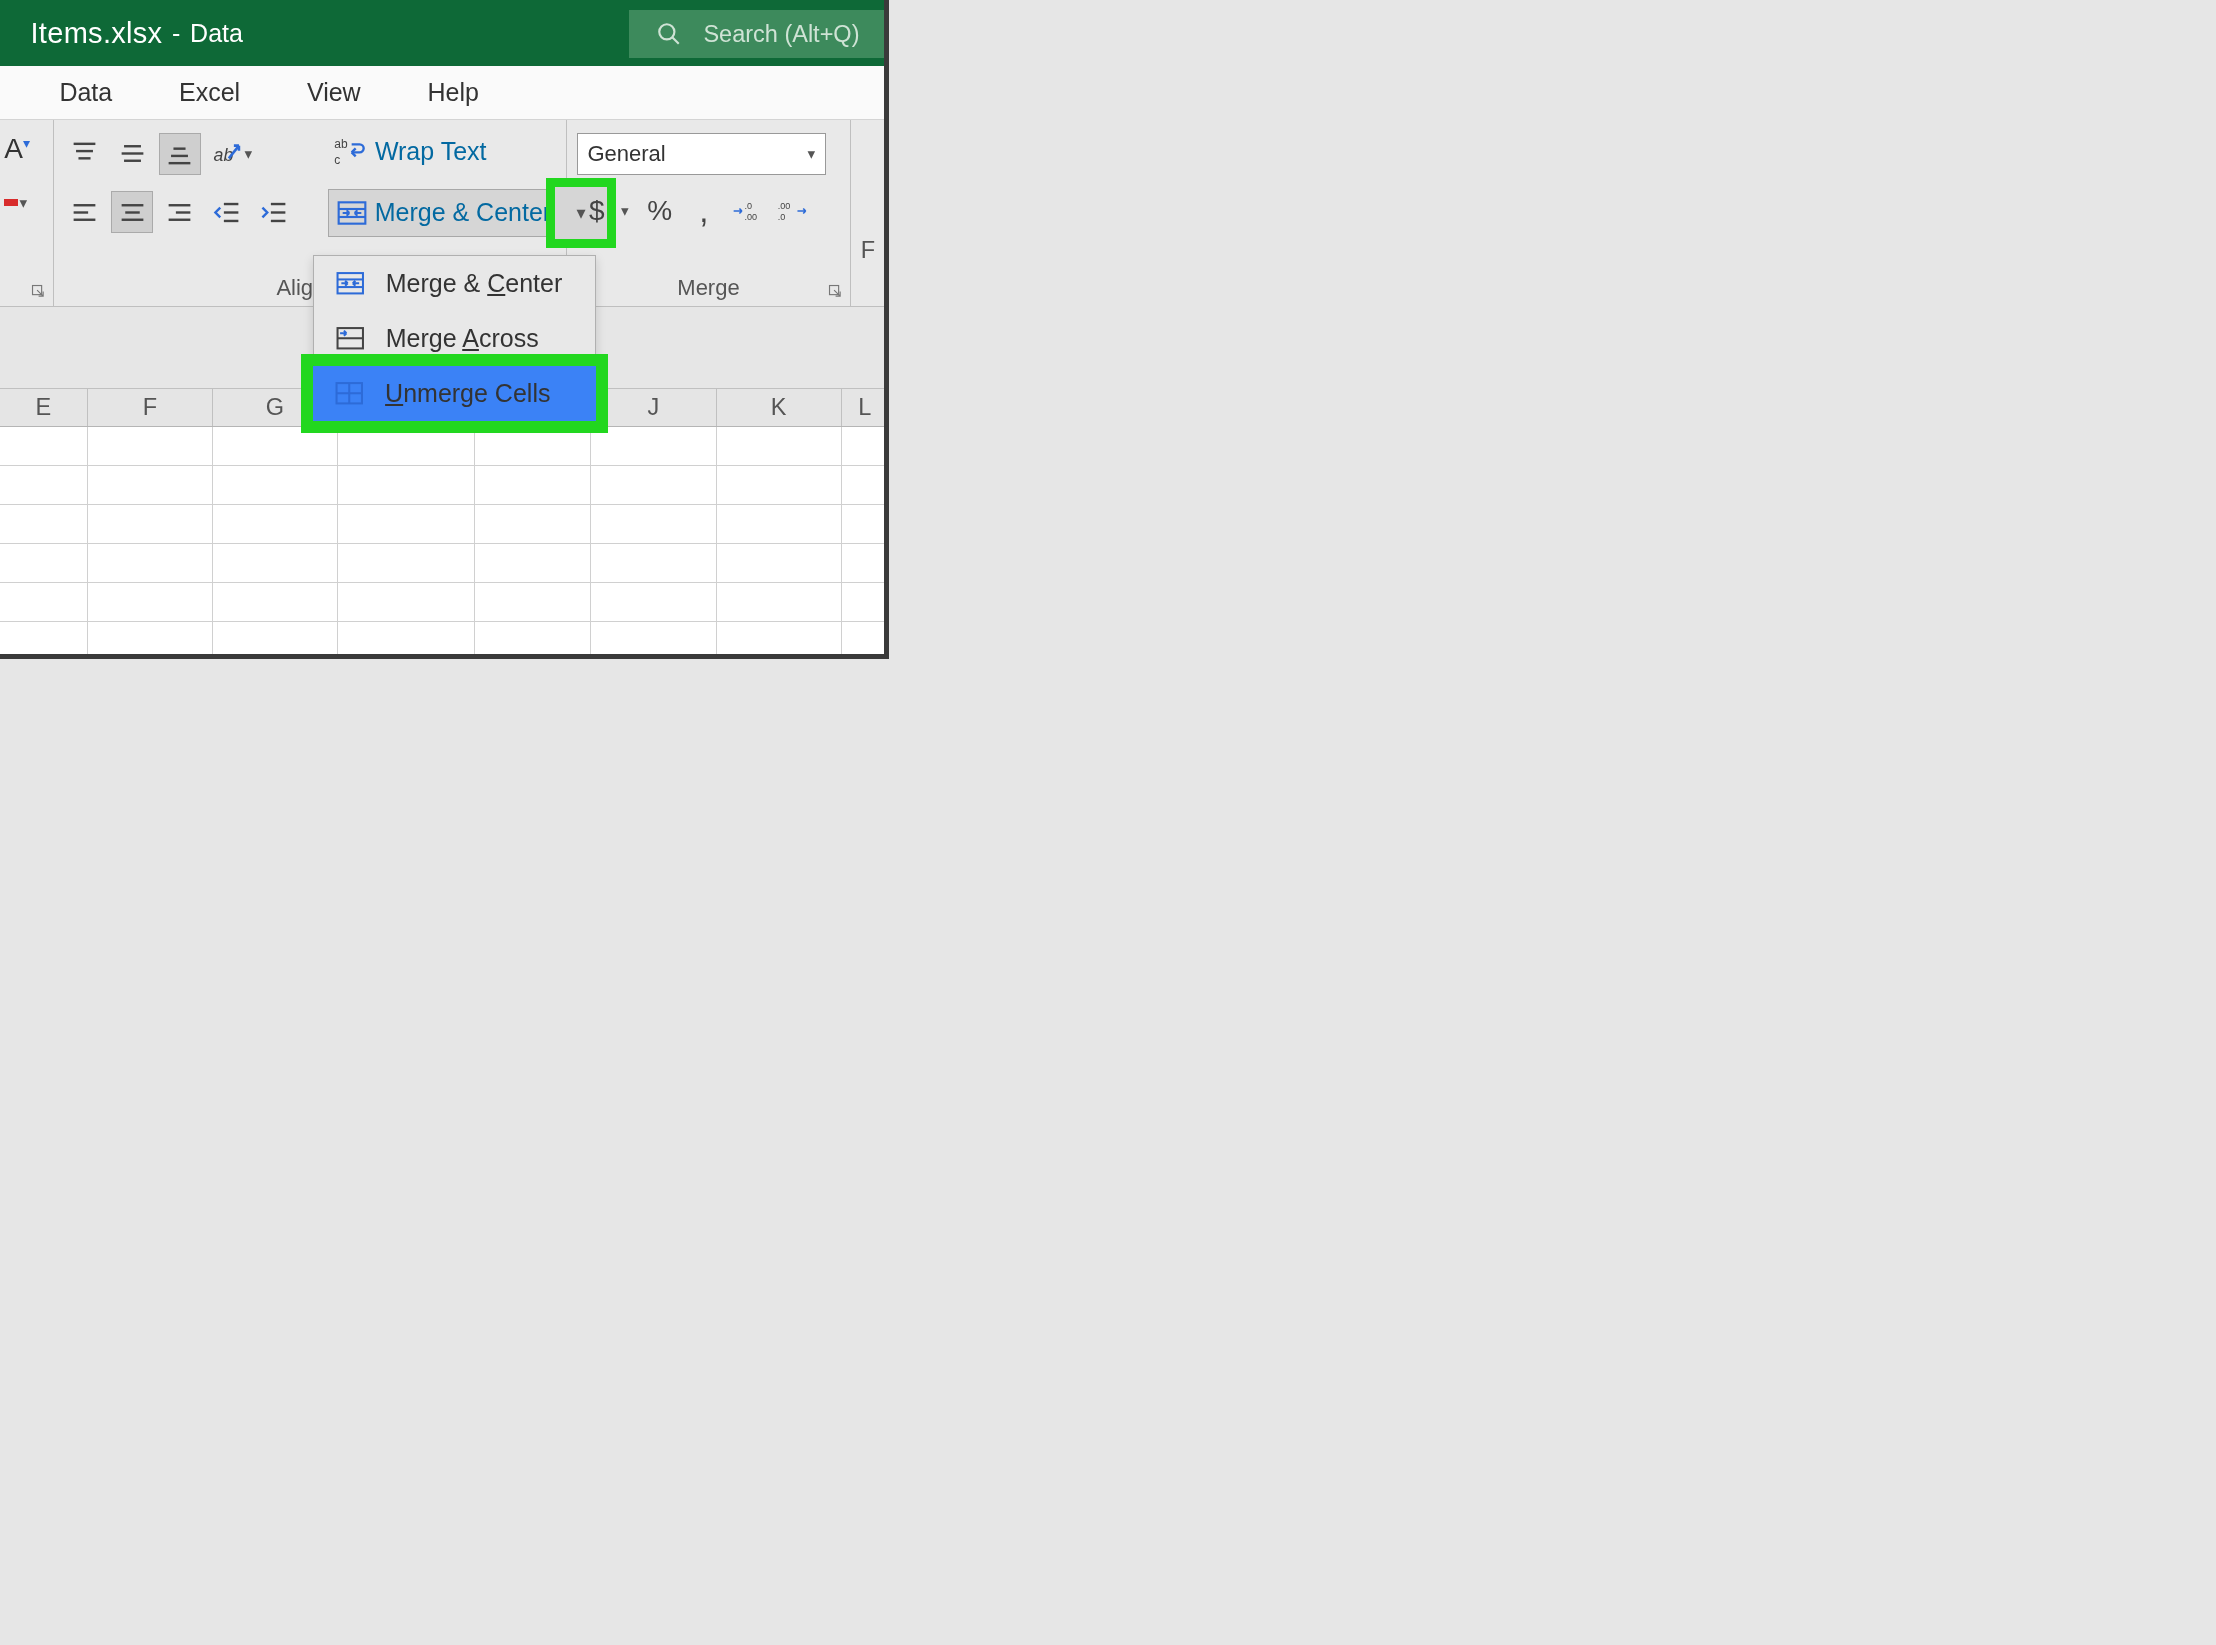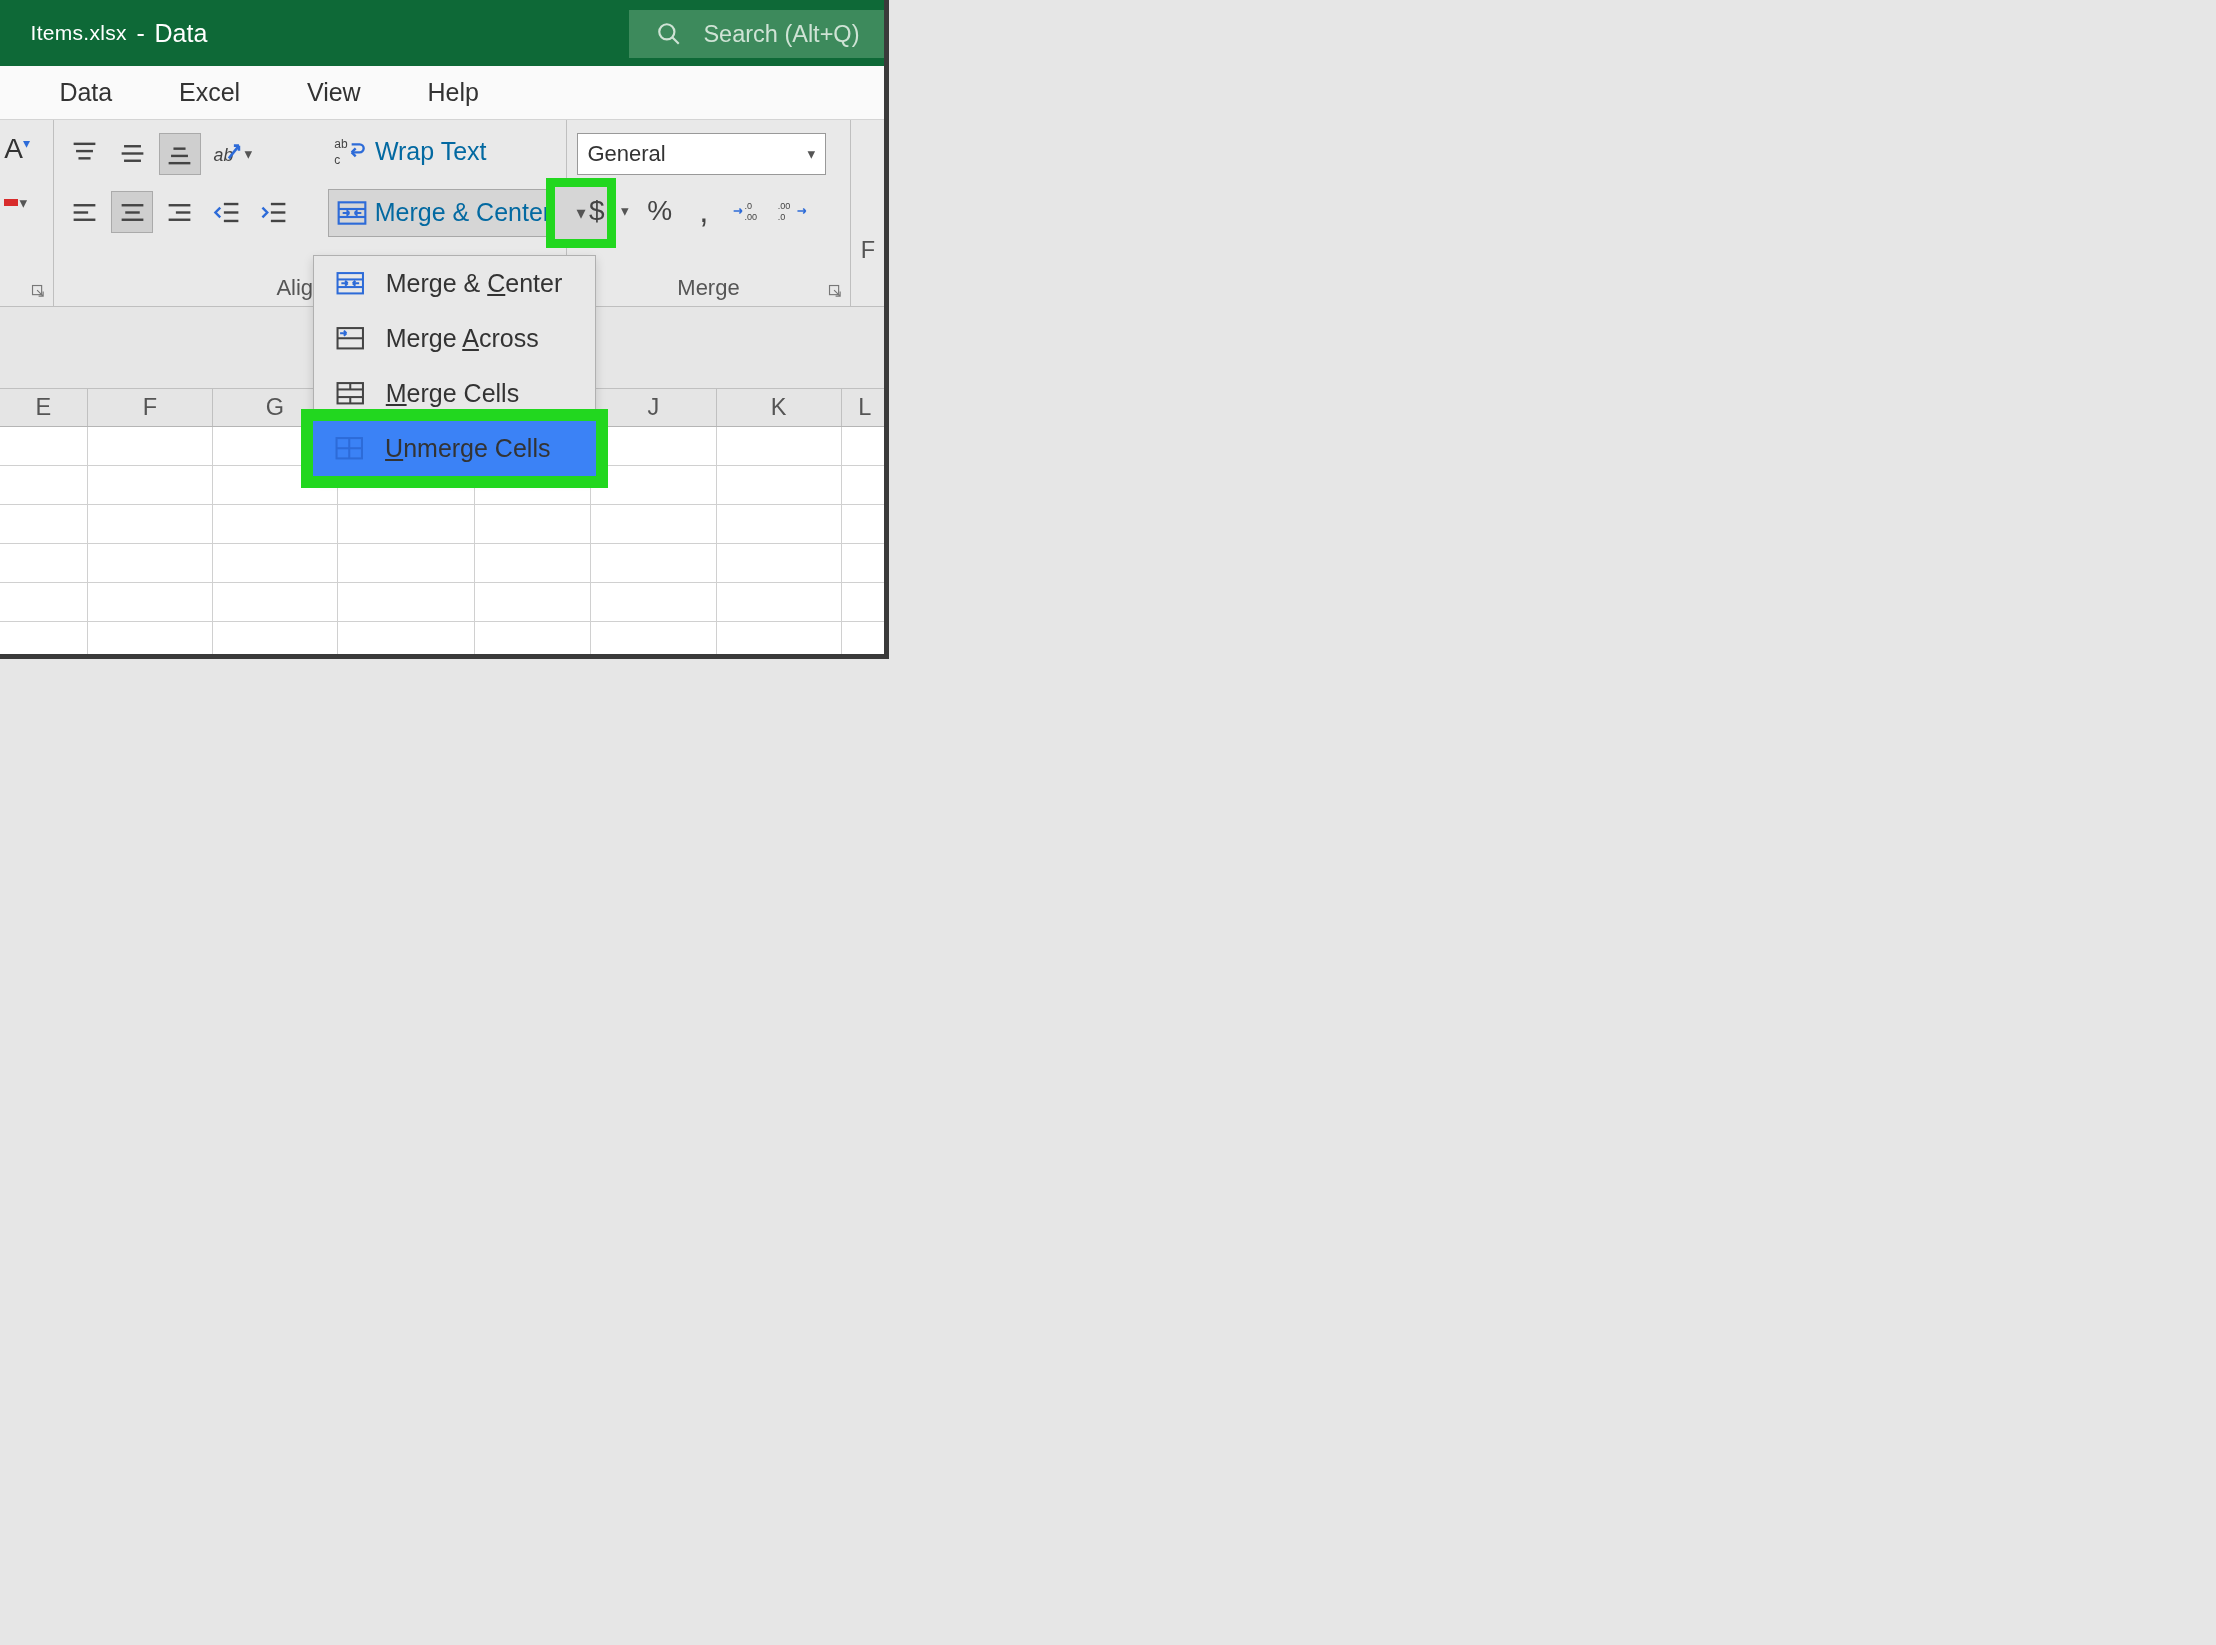--- a/index.html
+++ b/index.html
@@ -1,20 +1,20 @@
 <!DOCTYPE html>
 <html style="font-size:11px"><head>
   <meta charset="utf-8">
   <style>
     * { margin: 0; padding: 0; box-sizing: border-box; font-family: "Segoe UI", Arial, sans-serif; }
     body { background: #e6e6e6; width: 889px; height: 659px; overflow: hidden; position: relative; }
 
     
     .title-bar { background: #0e6937; height: 66px; display: flex; align-items: center; position: relative; }
-    .title-text { color: #ffffff; font-size: 21px; padding-left: 30.5px; font-weight: 400; letter-spacing: 0.3px; }
+    .title-text { color: #ffffff; font-size: 29px; padding-left: 30.5px; font-weight: 400; letter-spacing: 0.3px; }
     .title-divider { color: #ffffff; padding: 0 9.7px; font-size: 25px; }
     .app-name { color: #ffffff; font-size: 25px; font-weight: 400; }
     .search-box { position: absolute; right: 0; top: 10.4px; height: 48px; width: 260px; background: #3d8a5c; display: flex; align-items: center; padding-left: 24px; }
     .search-icon-wrap { width: 31px; height: 31px; display: flex; align-items: center; justify-content: center; margin-right: 19.4px; }
     .search-text { color: #cfe3d5; font-size: 23.5px; }
 
     
     .tab-row { background: #fafafa; height: 54px; display: flex; align-items: center; padding-left: 40px; border-bottom: 0.7px solid #d4d4d4; }
     .ribbon-tab { font-size: 25px; color: #333; padding: 12.5px 19.4px; margin-right: 28px; cursor: pointer; }
 
@@ -349,32 +349,20 @@
   <div class="menu-item">
     <span class="mi-icon">
       <svg width="30.5" height="30.5" viewBox="0 0 24 24">
           <rect x="2" y="4" width="20" height="16" fill="none" stroke="#444" stroke-width="1.6"></rect>
           <line x1="2" y1="12" x2="22" y2="12" stroke="#444" stroke-width="1.6"></line>
           <path d="M4 8 L9 8 M9 8 L7 6 M9 8 L7 10" stroke="#2d6bd8" stroke-width="1.6"></path>
         </svg>
     </span>
     <span><span>Merge </span><span class="u">A</span><span>cross</span></span>
   </div>
-  <div class="menu-item">
-    <span class="mi-icon">
-      <svg width="30.5" height="30.5" viewBox="0 0 24 24">
-          <rect x="2" y="4" width="20" height="16" fill="none" stroke="#444" stroke-width="1.6"></rect>
-          <line x1="2" y1="9" x2="22" y2="9" stroke="#444" stroke-width="1.6"></line>
-          <line x1="2" y1="15" x2="22" y2="15" stroke="#444" stroke-width="1.6"></line>
-          <line x1="12" y1="4" x2="12" y2="9" stroke="#444" stroke-width="1.6"></line>
-          <line x1="12" y1="15" x2="12" y2="20" stroke="#444" stroke-width="1.6"></line>
-        </svg>
-    </span>
-    <span><span class="u">M</span><span>erge Cells</span></span>
-  </div>
   <div class="menu-hl-wrap">
     <div class="menu-item highlighted">
       <span class="mi-icon">
         <svg width="30.5" height="30.5" viewBox="0 0 24 24">
             <rect x="2" y="4" width="20" height="16" fill="none" stroke="#2d6bd8" stroke-width="1.6"></rect>
             <line x1="2" y1="12" x2="22" y2="12" stroke="#2d6bd8" stroke-width="1.6"></line>
             <line x1="12" y1="4" x2="12" y2="20" stroke="#2d6bd8" stroke-width="1.6"></line>
           </svg>
       </span>
       <span><span class="u">U</span><span>nmerge Cells</span></span>

